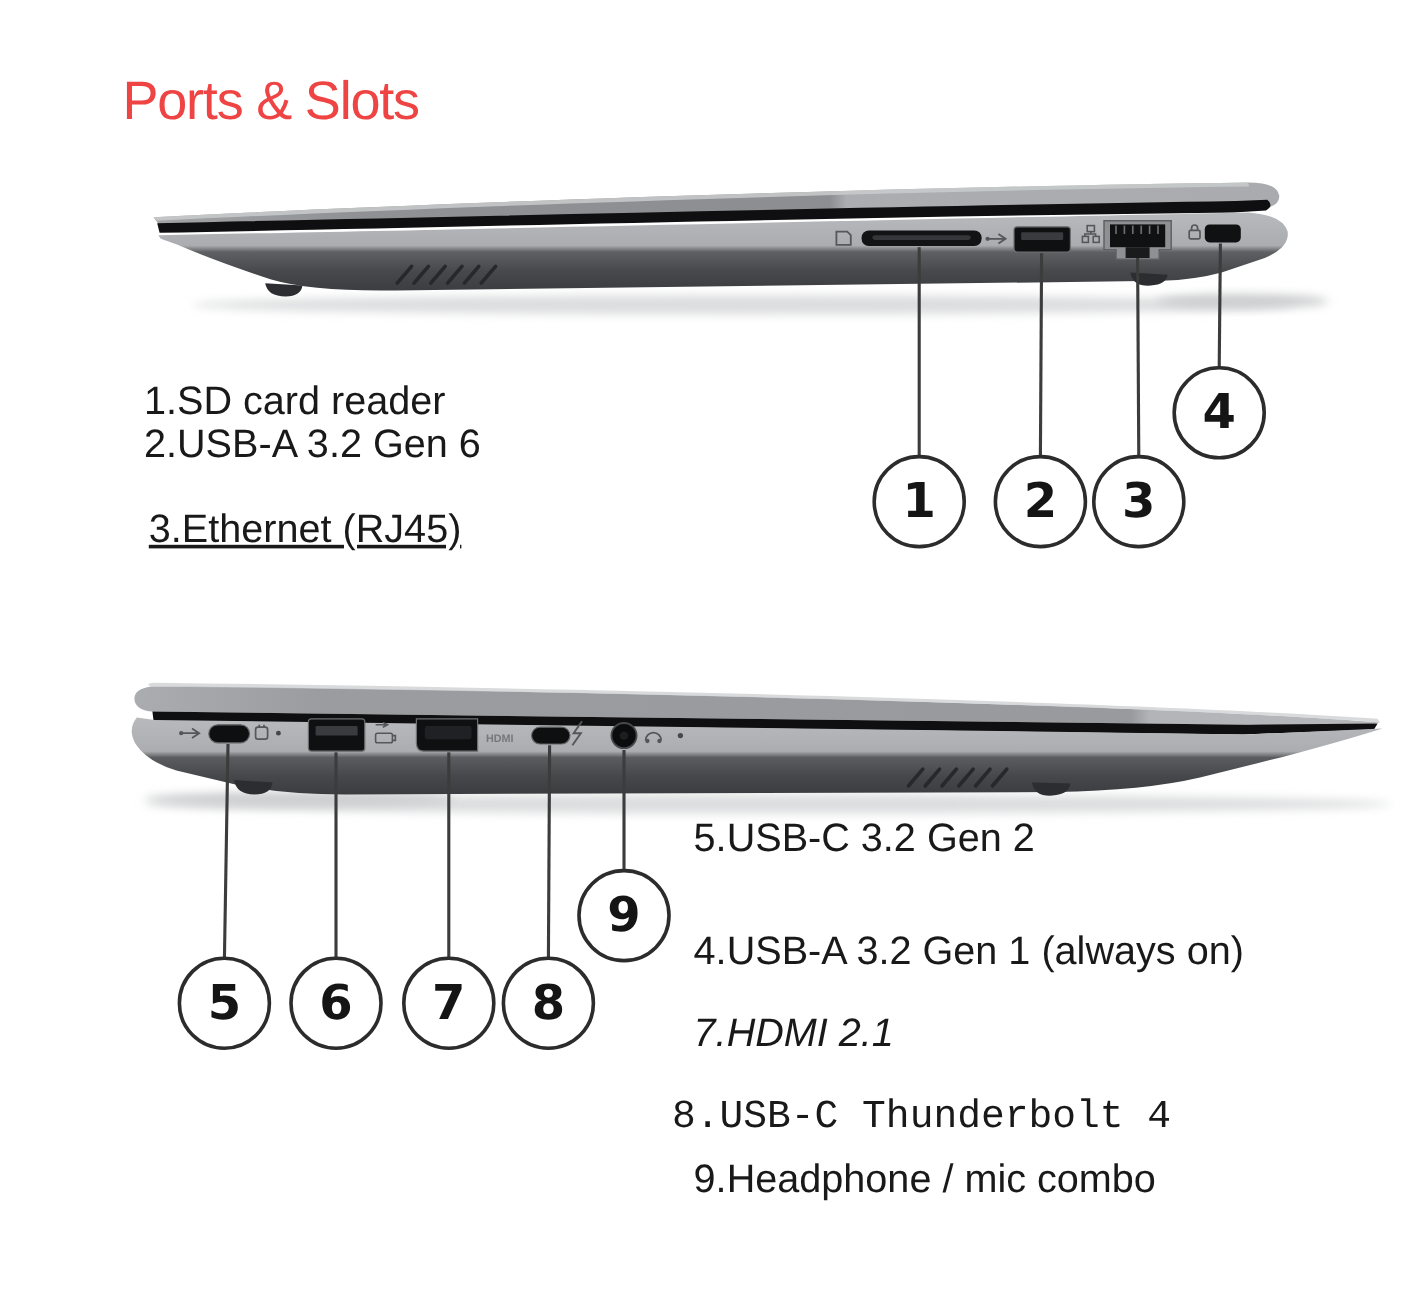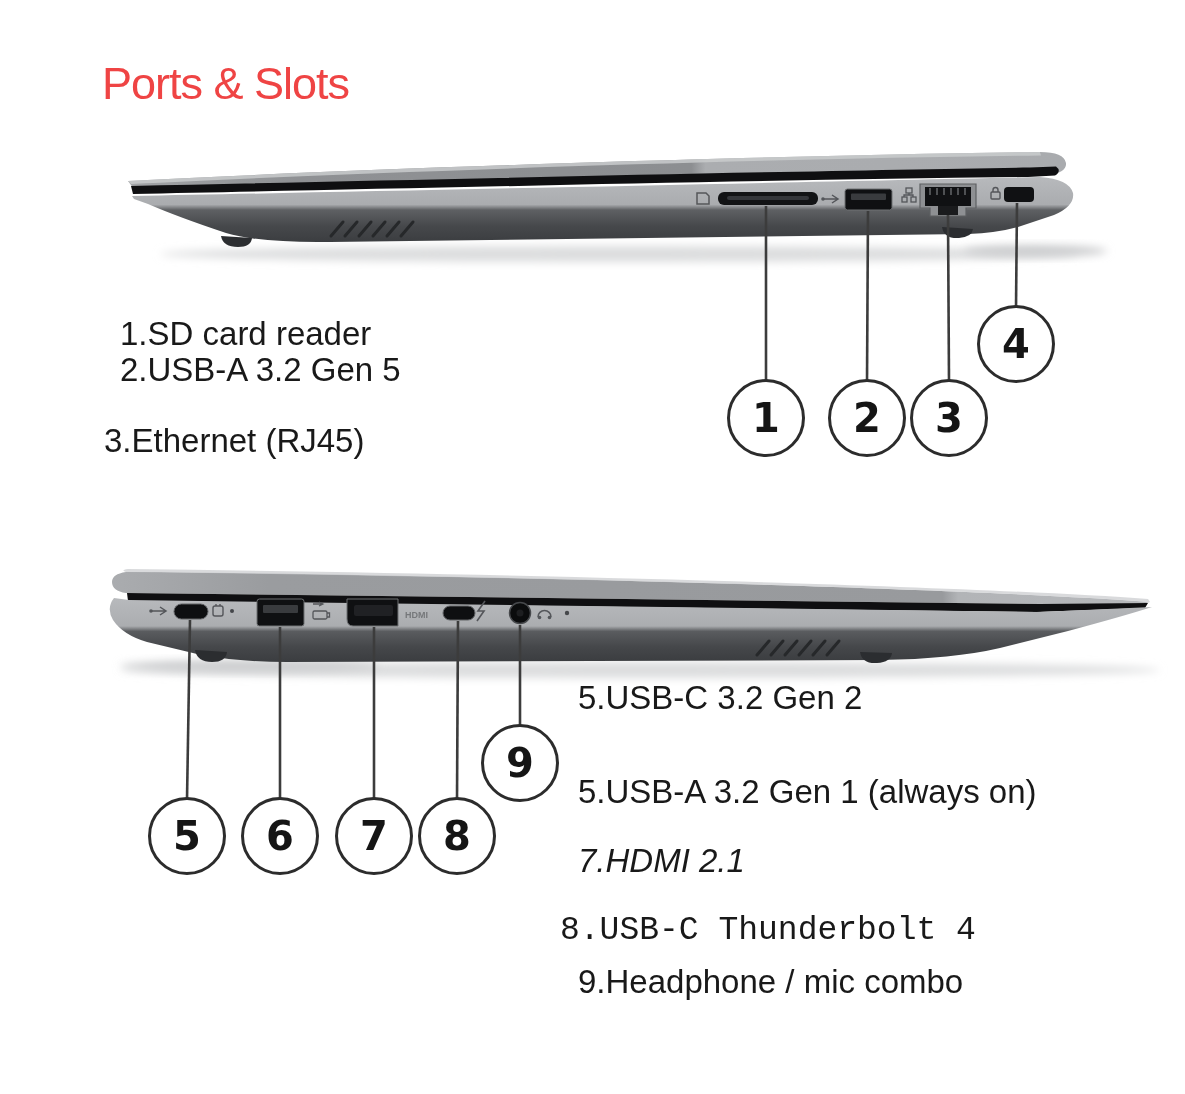--- a/index.html
+++ b/index.html
@@ -15,21 +15,21 @@
     font-size:45px;font-weight:normal;color:#ef4444;
     letter-spacing:-1px;white-space:nowrap;
   }
   .diagram-svg{position:absolute;left:0;top:0;width:1185px;height:1094px;}
   .legend-item{
     position:absolute;font-size:33px;color:#191919;
     white-space:nowrap;line-height:1.1;
   }
   .li-1{left:120px;top:292px;margin-top:24px;}
   .li-2{left:120px;top:352px;}
-  .li-3{left:104px;top:423px;}
+  .li-3{left:124px;top:423px;text-decoration:underline;}
   .li-4{left:120px;top:493px;}
   .li-5{left:578px;top:680px;}
   .li-6{left:578px;top:774px;}
   .li-7{left:578px;top:843px;font-style:italic;}
   .li-8{left:560px;top:913px;font-family:Liberation Mono, monospace;}
   .li-9{left:578px;top:964px;}
   .callout{
     position:absolute;width:72px;height:72px;
     border:3px solid #2c2c2c;border-radius:50%;
     background:#ffffff;
@@ -210,25 +210,25 @@
       <line x1="280" y1="627" x2="280" y2="800"></line>
       <line x1="374" y1="627" x2="374" y2="800"></line>
       <line x1="458" y1="621" x2="457" y2="800"></line>
       <line x1="520" y1="625" x2="520" y2="727"></line>
     </g>
   </svg>
 
   <div class="page-title">Ports &amp; Slots</div>
 
   <div class="legend-item li-1">1.SD card reader</div>
-  <div class="legend-item li-2">2.USB-A 3.2 Gen 5</div>
+  <div class="legend-item li-2">2.USB-A 3.2 Gen 6</div>
   <div class="legend-item li-3">3.Ethernet (RJ45)</div>
 
   <div class="legend-item li-5">5.USB-C 3.2 Gen 2</div>
-  <div class="legend-item li-6">5.USB-A 3.2 Gen 1 (always on)</div>
+  <div class="legend-item li-6">4.USB-A 3.2 Gen 1 (always on)</div>
   <div class="legend-item li-7">7.HDMI 2.1</div>
   <div class="legend-item li-8">8.USB-C Thunderbolt 4</div>
   <div class="legend-item li-9">9.Headphone / mic combo</div>
 
   <div class="callout c1">1</div>
   <div class="callout c2">2</div>
   <div class="callout c3">3</div>
   <div class="callout c4">4</div>
   <div class="callout c5">5</div>
   <div class="callout c6">6</div>

